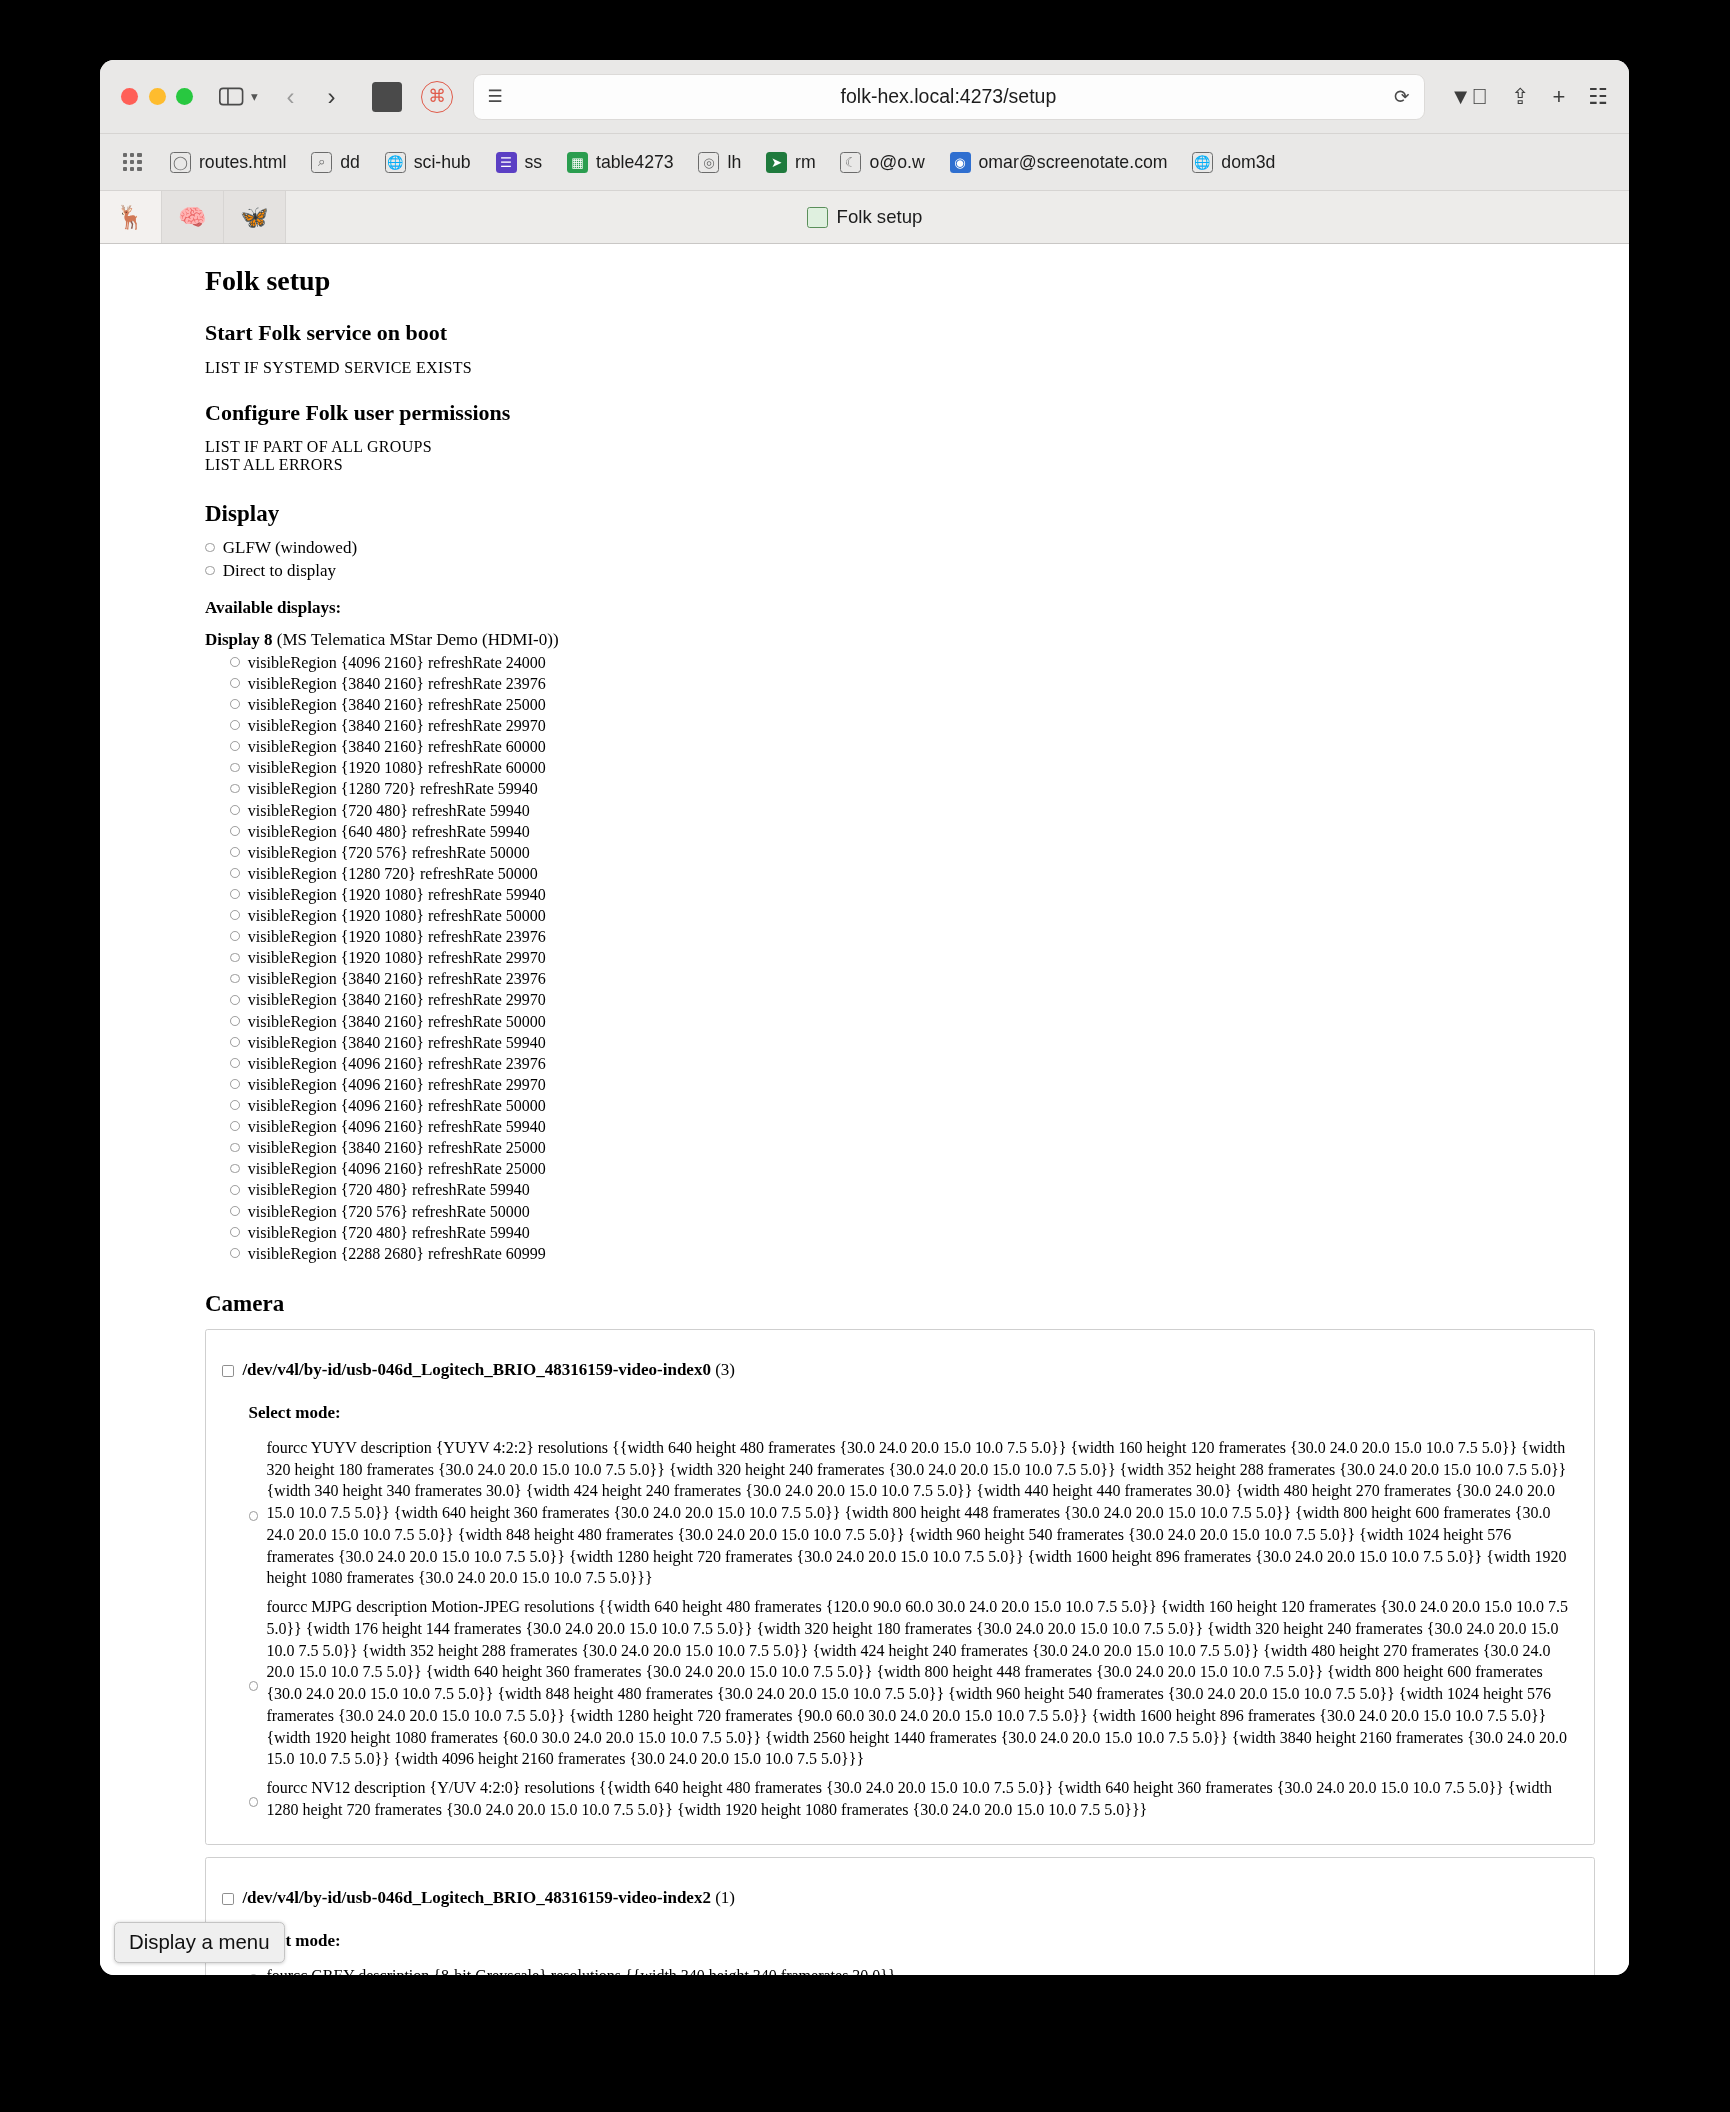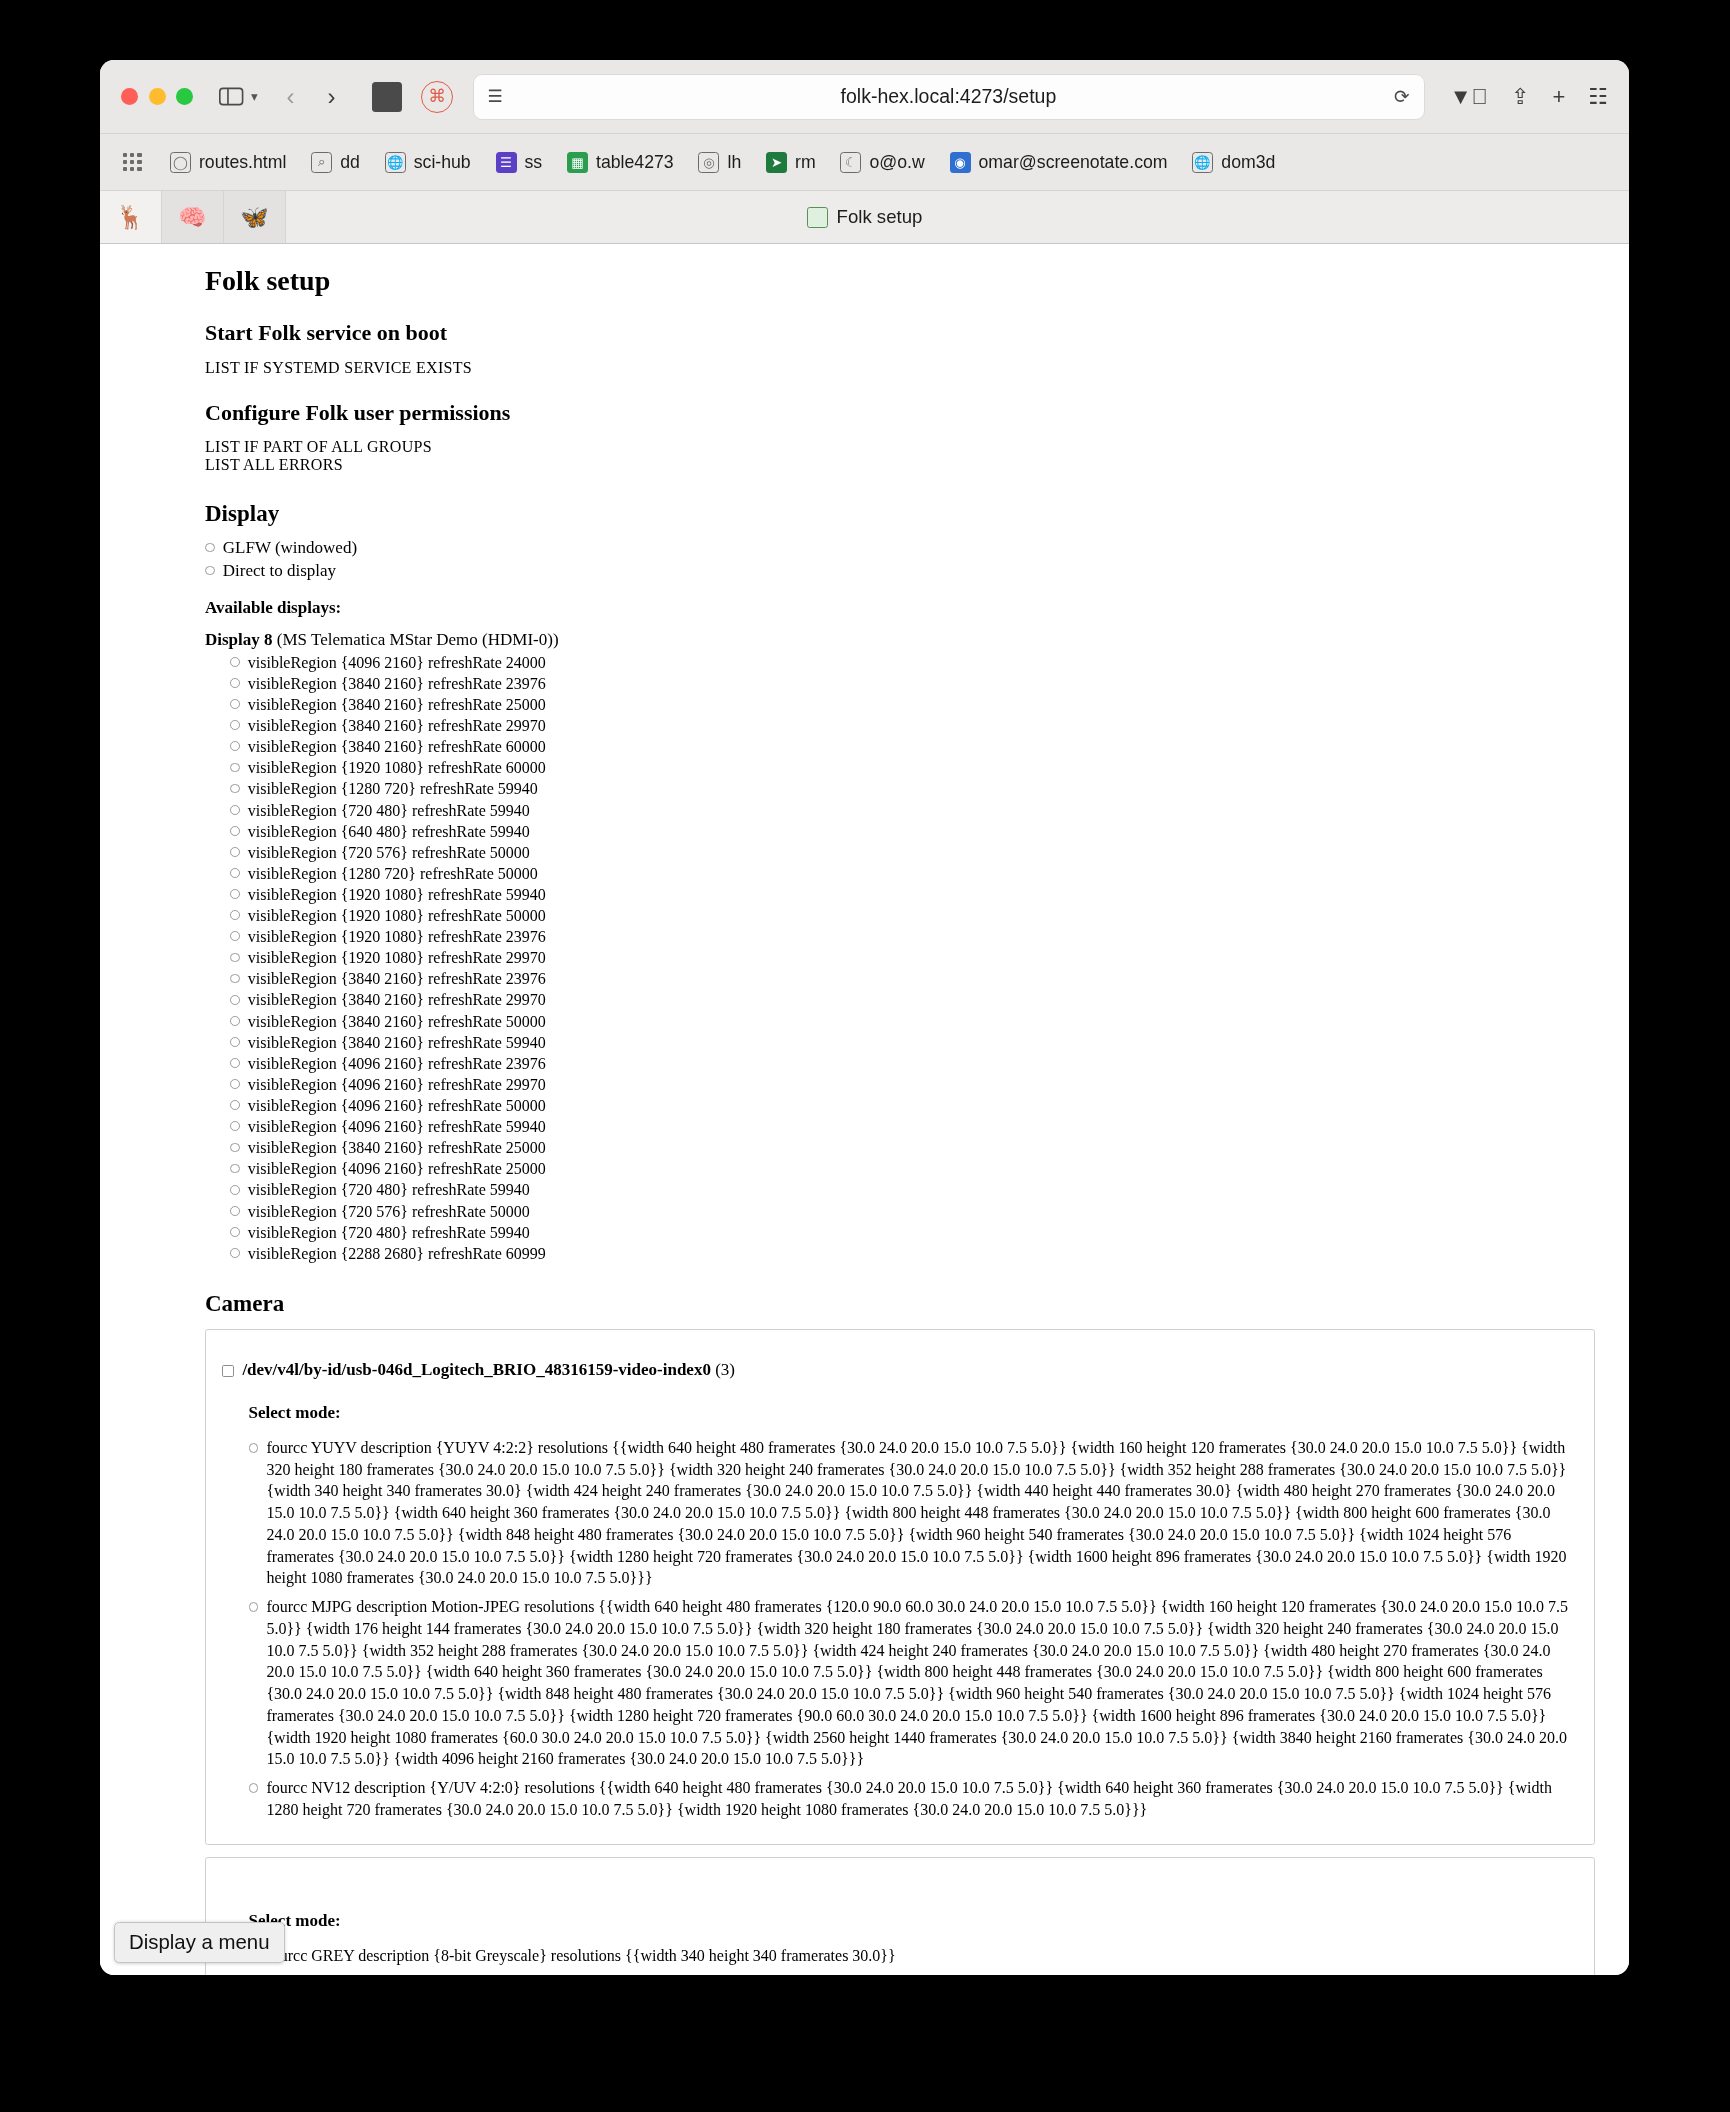--- a/index.html
+++ b/index.html
@@ -166,21 +166,21 @@
   .cam-card {
     border: 0.9px solid #cfcfcf;
     border-radius: 2.7px;
     margin: 12.4px 0;
     padding: 30px 16px 16px 16px;
   }
   .cam-head { display: flex; align-items: flex-start; gap: 8.9px; font-size: 17px; }
   .cam-head .devname { font-weight: bold; font-family: "Liberation Serif", serif; }
   .cam-head .count { font-weight: normal; }
   .selmode { font-weight: bold; font-size: 17px; margin: 23px 0 14px 26.6px; }
-  .fmt-row { display: flex; align-items: flex-start; gap: 8px; margin: 0 0 7px 26.6px; }
+  .fmt-row { display: flex; align-items: center; gap: 8px; margin: 0 0 7px 26.6px; }
   .fmt-row .radio { margin-top: 6.2px; }
   .fmt-text { font-size: 16px; line-height: 1.36; text-align: left; }
   
   .status-popup {
     position: absolute;
     left: 14px; bottom: 12.4px;
     background: #efefef;
     border: 0.9px solid #c4c4c4;
     border-radius: 5.3px;
     padding: 8px 14px;
@@ -461,20 +461,27 @@
           <span class="radio"></span>
           <span class="fmt-text">fourcc MJPG description Motion-JPEG resolutions {{width 640 height 480 framerates {120.0 90.0 60.0 30.0 24.0 20.0 15.0 10.0 7.5 5.0}} {width 160 height 120 framerates {30.0 24.0 20.0 15.0 10.0 7.5 5.0}} {width 176 height 144 framerates {30.0 24.0 20.0 15.0 10.0 7.5 5.0}} {width 320 height 180 framerates {30.0 24.0 20.0 15.0 10.0 7.5 5.0}} {width 320 height 240 framerates {30.0 24.0 20.0 15.0 10.0 7.5 5.0}} {width 352 height 288 framerates {30.0 24.0 20.0 15.0 10.0 7.5 5.0}} {width 424 height 240 framerates {30.0 24.0 20.0 15.0 10.0 7.5 5.0}} {width 480 height 270 framerates {30.0 24.0 20.0 15.0 10.0 7.5 5.0}} {width 640 height 360 framerates {30.0 24.0 20.0 15.0 10.0 7.5 5.0}} {width 800 height 448 framerates {30.0 24.0 20.0 15.0 10.0 7.5 5.0}} {width 800 height 600 framerates {30.0 24.0 20.0 15.0 10.0 7.5 5.0}} {width 848 height 480 framerates {30.0 24.0 20.0 15.0 10.0 7.5 5.0}} {width 960 height 540 framerates {30.0 24.0 20.0 15.0 10.0 7.5 5.0}} {width 1024 height 576 framerates {30.0 24.0 20.0 15.0 10.0 7.5 5.0}} {width 1280 height 720 framerates {90.0 60.0 30.0 24.0 20.0 15.0 10.0 7.5 5.0}} {width 1600 height 896 framerates {30.0 24.0 20.0 15.0 10.0 7.5 5.0}} {width 1920 height 1080 framerates {60.0 30.0 24.0 20.0 15.0 10.0 7.5 5.0}} {width 2560 height 1440 framerates {30.0 24.0 20.0 15.0 10.0 7.5 5.0}} {width 3840 height 2160 framerates {30.0 24.0 20.0 15.0 10.0 7.5 5.0}} {width 4096 height 2160 framerates {30.0 24.0 20.0 15.0 10.0 7.5 5.0}}}</span>
         </div>
         <div class="fmt-row">
           <span class="radio"></span>
           <span class="fmt-text">fourcc NV12 description {Y/UV 4:2:0} resolutions {{width 640 height 480 framerates {30.0 24.0 20.0 15.0 10.0 7.5 5.0}} {width 640 height 360 framerates {30.0 24.0 20.0 15.0 10.0 7.5 5.0}} {width 1280 height 720 framerates {30.0 24.0 20.0 15.0 10.0 7.5 5.0}} {width 1920 height 1080 framerates {30.0 24.0 20.0 15.0 10.0 7.5 5.0}}}</span>
         </div>
       </div>
 
       <div class="cam-card">
+        <div class="cam-head">
+          <span class="checkbox"></span>
+          <span>
+            <span class="devname">/dev/v4l/by-id/usb-046d_Logitech_BRIO_48316159-video-index2</span>
+            <span class="count">(1)</span>
+          </span>
+        </div>
         <div class="selmode">Select mode:</div>
         <div class="fmt-row">
           <span class="radio"></span>
           <span class="fmt-text">fourcc GREY description {8-bit Greyscale} resolutions {{width 340 height 340 framerates 30.0}}</span>
         </div>
       </div>
 
     </div>
 
     <div class="status-popup">Display a menu</div>

